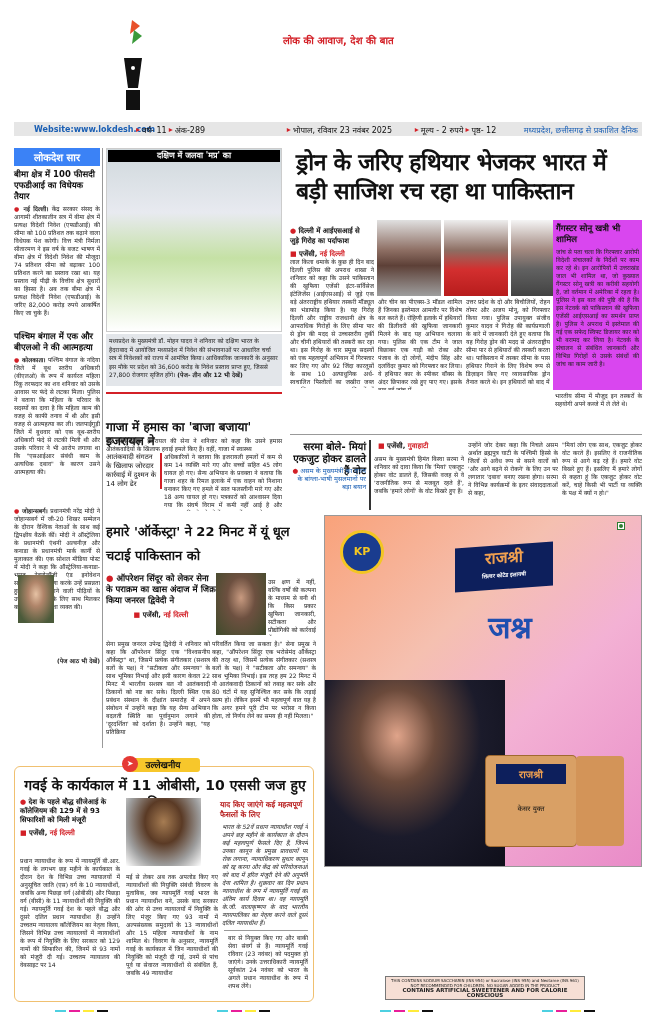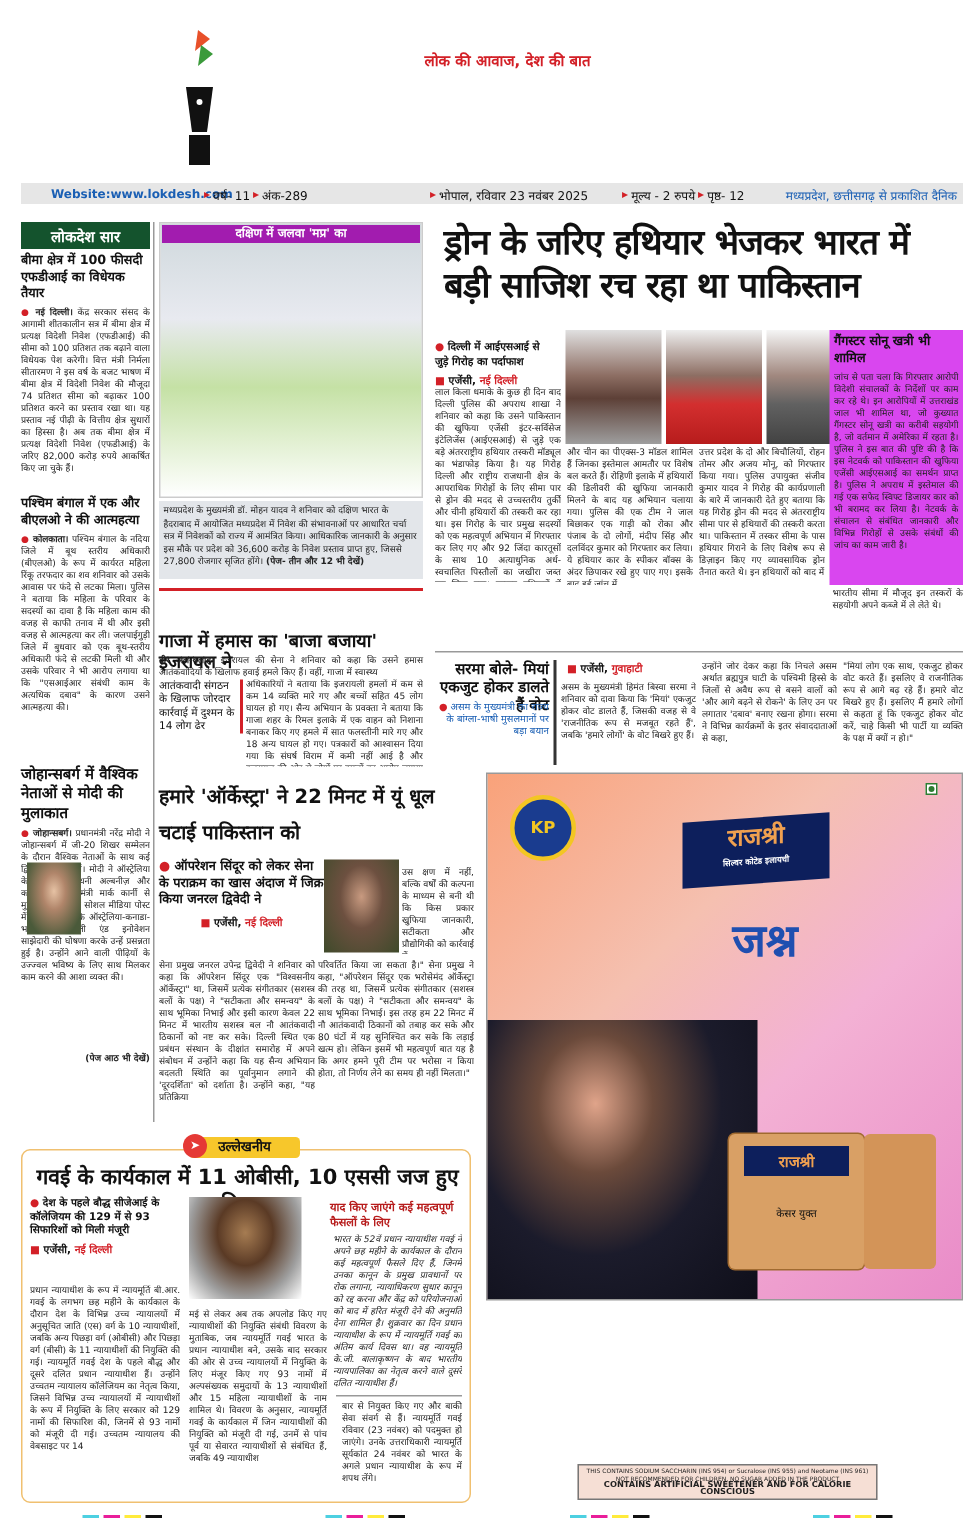--- a/index.html
+++ b/index.html
@@ -8,28 +8,28 @@
 .masthead{left:0;top:0;width:650px;height:118px}
 .logo-pen{left:118px;top:18px;width:30px;height:95px}
 .logo-title{left:160px;top:30px;width:370px;height:90px;font-family:"DejaVu Serif",serif;font-weight:900;font-size:80px;line-height:90px;letter-spacing:-2px;text-align:center;color:#111}
 .tagline{left:280px;top:33px;font-size:10px;color:#d32027;font-weight:bold;background:#fff;padding:0 3px}
 .infobar{left:14px;top:122px;width:628px;height:14px;background:#e6e6e6;font-size:8px;display:flex;align-items:center;gap:0;white-space:nowrap}
 .infobar span{display:inline-block}
 .ib-web{color:#1a5fb4;font-weight:bold;width:120px;padding-left:20px}
 .ib-mark{color:#d32027;margin:0 2px}
 .ib-right{color:#1a5fb4;margin-left:auto;padding-right:4px}
 .col-left{left:14px;top:148px;width:86px}
-.sec-head{background:#14532d;color:#fff;font-weight:bold;font-size:10px;text-align:center;padding:2px 0}
+.sec-head{background:#3b82f6;color:#fff;font-weight:bold;font-size:10px;text-align:center;padding:2px 0}
 .hd{font-weight:bold;font-size:8.5px;line-height:11px;margin-top:3px}
 .body-txt{font-size:6px;line-height:8px;color:#222;text-align:justify}
 .dot{color:#d32027}
 .vrule{background:#999;width:1px}
 .hrule{background:#999;height:1px}
 .photo-cm{left:106px;top:148px;width:176px;height:184px;background:linear-gradient(180deg,#cfd8dc 0%,#e8eaf0 35%,#c5e1a5 60%,#fff 100%);border:1px solid #ccc}
-.photo-banner{left:108px;top:150px;width:172px;height:12px;background:#a21caf;color:#fff;font-size:8px;font-weight:bold;text-align:center;line-height:12px}
+.photo-banner{left:108px;top:150px;width:172px;height:12px;background:#000000;color:#fff;font-size:8px;font-weight:bold;text-align:center;line-height:12px}
 .caption-cm{left:106px;top:334px;width:176px;height:52px;background:#e3e6ea;padding:3px;font-size:6px;line-height:8.5px;color:#222}
 .cap-src{font-weight:bold}
 .gaza-head{left:106px;top:420px;width:180px;font-weight:bold;font-size:12px;line-height:14px}
 .gaza-body{left:106px;top:437px;width:176px}
 .gaza-side{left:106px;top:453px;width:56px;font-weight:normal;font-size:7px;line-height:9px;border-right:2px solid #d32027;padding-right:2px}
 .main-head{left:296px;top:148px;width:346px;font-weight:bold;font-size:23px;line-height:29px;letter-spacing:-0.5px}
 .main-sub{left:290px;top:226px;width:80px;font-weight:bold;font-size:7px;line-height:10px}
 .suspects{left:377px;top:220px;width:265px;height:76px;display:flex;gap:3px}
 .suspect{flex:1;background:linear-gradient(180deg,#e0e0e0 0%,#8d6e63 40%,#5d4037 60%,#9e9e9e 100%);position:relative}
 .suspect:nth-child(2){background:linear-gradient(180deg,#eee 0%,#8d6e63 40%,#d32f2f 65%,#b71c1c 100%)}
@@ -113,21 +113,20 @@
     <span class="dot">●</span>
     <b>नई दिल्ली।</b>
     <span>केंद्र सरकार संसद के आगामी शीतकालीन सत्र में बीमा क्षेत्र में प्रत्यक्ष विदेशी निवेश (एफडीआई) की सीमा को 100 प्रतिशत तक बढ़ाने वाला विधेयक पेश करेगी। वित्त मंत्री निर्मला सीतारमण ने इस वर्ष के बजट भाषण में बीमा क्षेत्र में विदेशी निवेश की मौजूदा 74 प्रतिशत सीमा को बढ़ाकर 100 प्रतिशत करने का प्रस्ताव रखा था। यह प्रस्ताव नई पीढ़ी के वित्तीय क्षेत्र सुधारों का हिस्सा है। अब तक बीमा क्षेत्र में प्रत्यक्ष विदेशी निवेश (एफडीआई) के जरिए 82,000 करोड़ रुपये आकर्षित किए जा चुके हैं।</span>
   </div>
   <div class="hd" style="margin-top:8px">पश्चिम बंगाल में एक और बीएलओ ने की आत्महत्या</div>
   <div class="body-txt" style="margin-top:3px;height:148px;overflow:hidden">
     <span class="dot">●</span>
     <b>कोलकाता।</b>
     <span>पश्चिम बंगाल के नदिया जिले में बूथ स्तरीय अधिकारी (बीएलओ) के रूप में कार्यरत महिला रिंकू तरफदार का शव शनिवार को उसके आवास पर फंदे से लटका मिला। पुलिस ने बताया कि महिला के परिवार के सदस्यों का दावा है कि महिला काम की वजह से काफी तनाव में थी और इसी वजह से आत्महत्या कर ली। जलपाईगुड़ी जिले में बुधवार को एक बूथ-स्तरीय अधिकारी फंदे से लटकी मिली थी और उसके परिवार ने भी आरोप लगाया था कि "एसआईआर संबंधी काम के अत्यधिक दबाव" के कारण उसने आत्महत्या की।</span>
   </div>
-  <div class="hd" style="margin-top:6px;font-size:10px;line-height:13px">जोहान्सबर्ग में वैश्विक नेताओं से मोदी की मुलाकात</div>
   <div class="body-txt" style="margin-top:3px;height:150px;overflow:hidden">
     <span class="dot">●</span>
     <b>जोहान्सबर्ग।</b>
     <span>प्रधानमंत्री नरेंद्र मोदी ने जोहान्सबर्ग में जी-20 शिखर सम्मेलन के दौरान वैश्विक नेताओं के साथ कई द्विपक्षीय बैठकें कीं। मोदी ने ऑस्ट्रेलिया के प्रधानमंत्री एंथनी अल्बनीज़ और कनाडा के प्रधानमंत्री मार्क कार्नी से मुलाकात की। एक सोशल मीडिया पोस्ट में मोदी ने कहा कि ऑस्ट्रेलिया-कनाडा-भारत टेक्नोलॉजी एंड इनोवेशन साझेदारी की घोषणा करके उन्हें प्रसन्नता हुई है। उन्होंने आने वाली पीढ़ियों के उज्ज्वल भविष्य के लिए साथ मिलकर काम करने की आशा व्यक्त की।</span>
   </div>
   <div class="body-txt" style="text-align:right;font-weight:bold">(पेज आठ भी देखें)</div>
 </div>
 <div class="abs modi-photo"></div>
 <div class="abs vrule" style="left:102px;top:148px;height:600px"></div>
 

